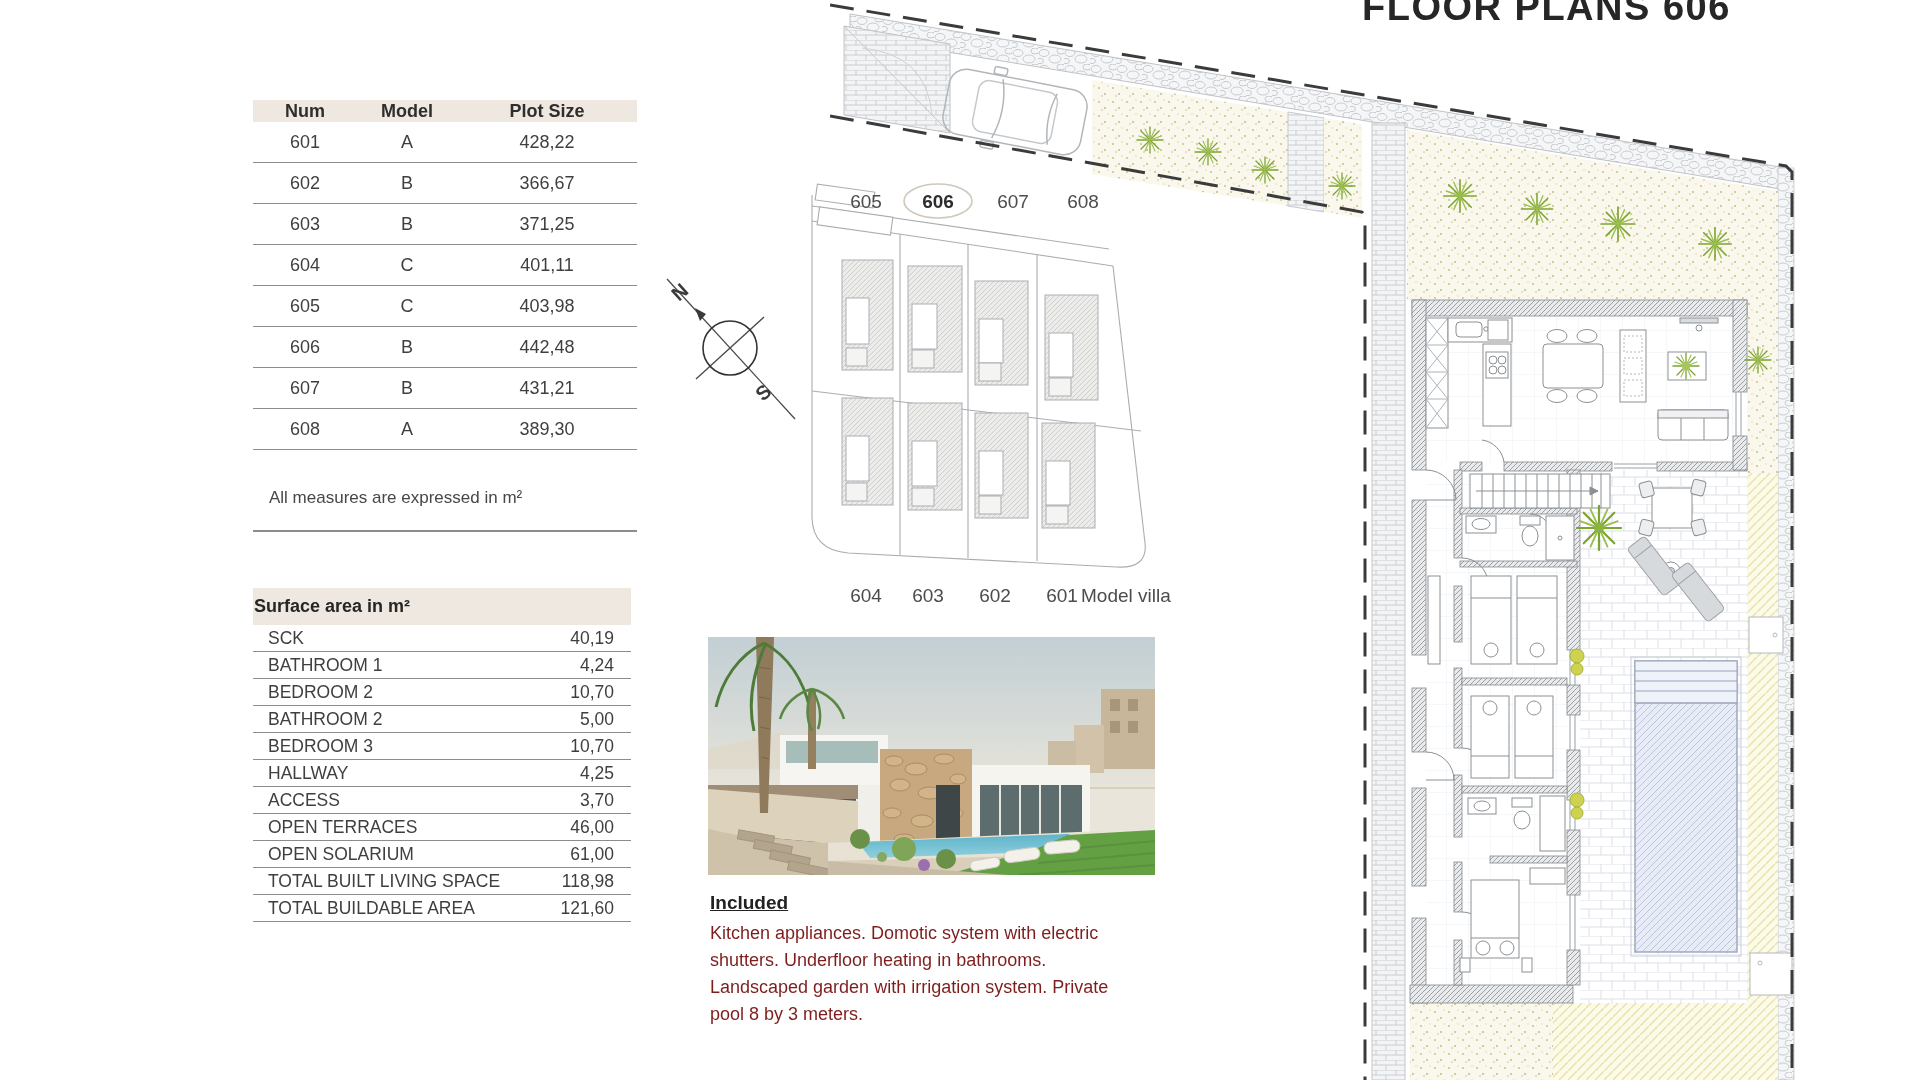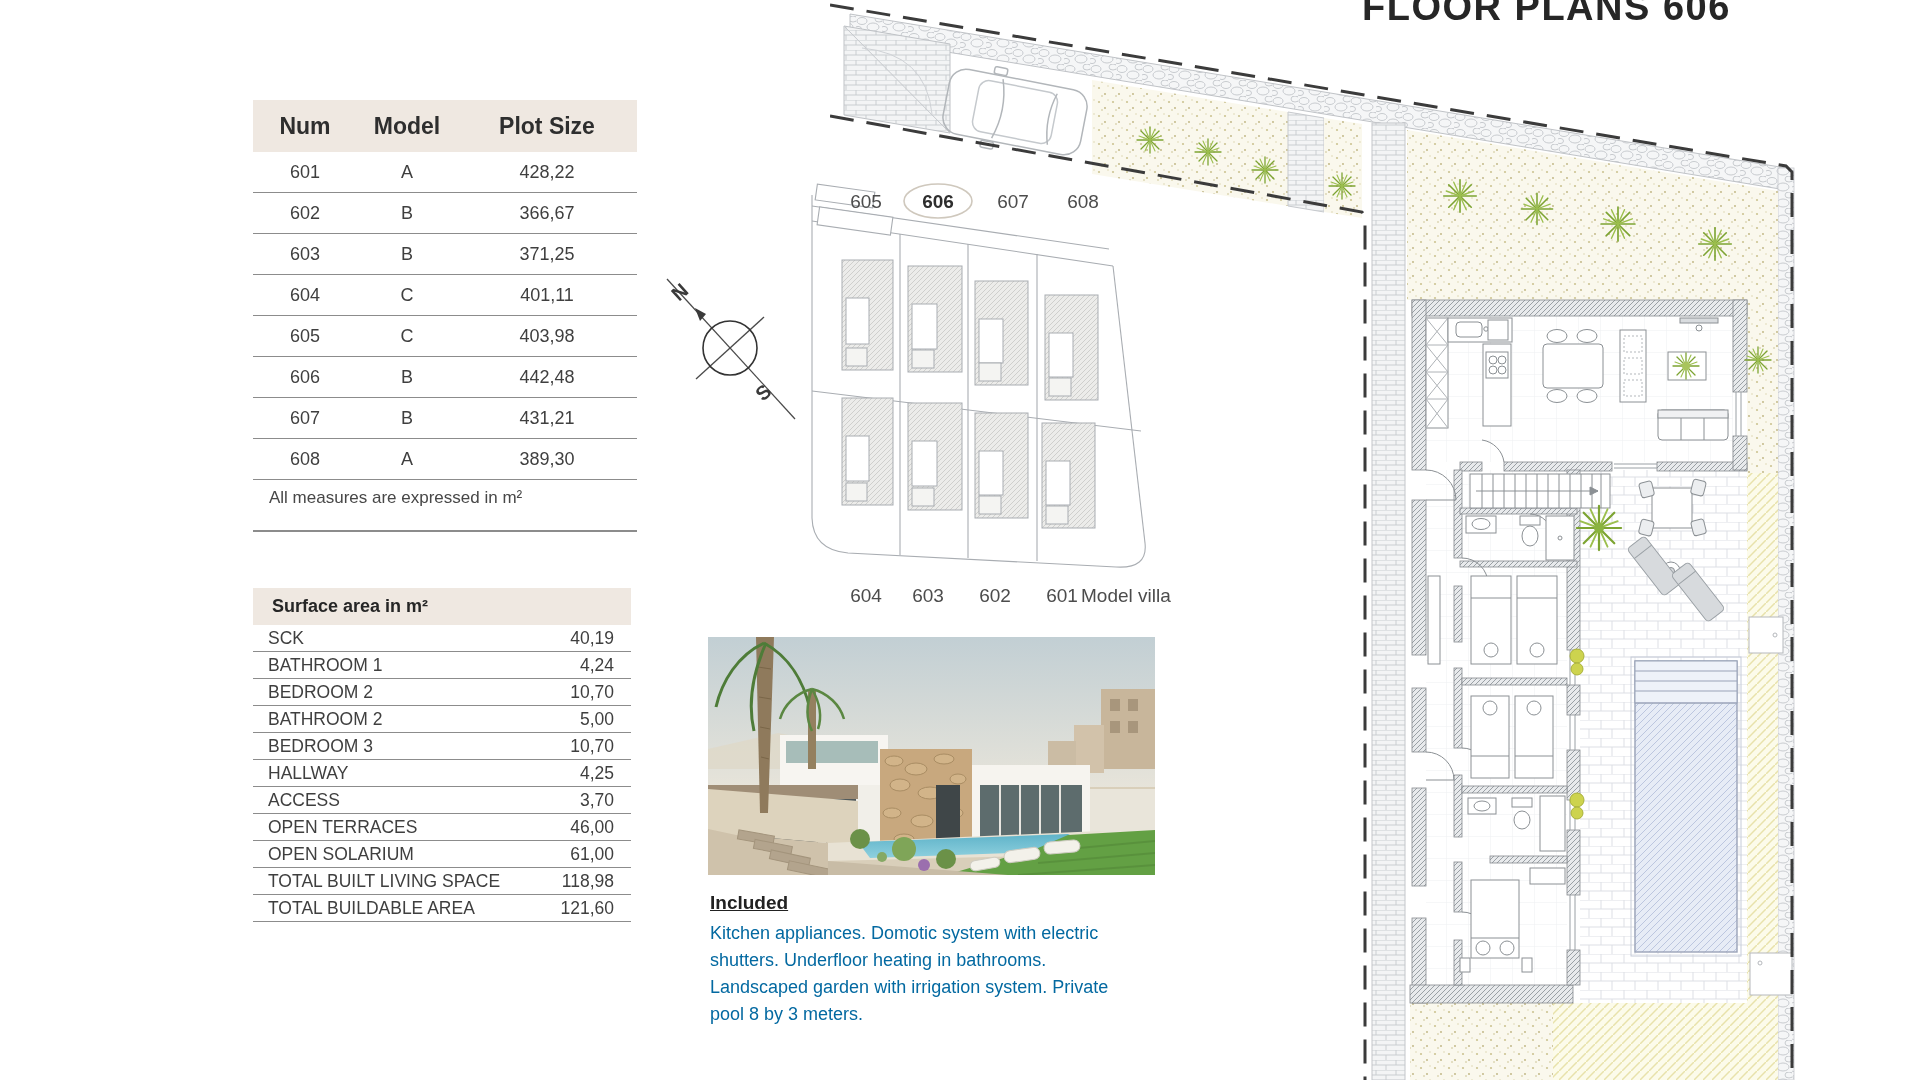--- a/index.html
+++ b/index.html
@@ -2,35 +2,35 @@
 <html><head>
 <meta charset="utf-8">
 <style>
   html,body{margin:0;padding:0;background:#fff;}
   *{box-sizing:border-box;font-family:"Liberation Sans", sans-serif;}
   .page{position:relative;width:1920px;height:1080px;background:#fff;overflow:hidden;}
   .abs{position:absolute;}
 
   
   .t1{left:253px;top:100px;width:384px;}
-  .t1-head{display:grid;grid-template-columns:104px 100px 180px;height:52px;align-items:center;background:#efe8e1;font-weight:bold;font-size:23px;color:#2e2e2e;}
+  .t1-head{display:grid;grid-template-columns:104px 100px 180px;height:22px;align-items:center;background:#efe8e1;font-weight:bold;font-size:18px;color:#2e2e2e;}
   .t1-head div{text-align:center;}
   .t1-row{display:grid;grid-template-columns:104px 100px 180px;height:41px;align-items:center;border-bottom:1px solid #8c8c8c;font-size:18px;color:#3f3f3f;}
   .t1-row div{text-align:center;}
   .c3{}
   .note{left:253px;top:488px;width:384px;font-size:17px;color:#474747;padding-left:16px;}
   .rule{left:253px;top:530px;width:384px;height:2px;background:#8c8c8c;}
 
   .t2{left:253px;top:588px;width:378px;}
-  .t2-head{height:37px;background:#efe8e1;font-weight:bold;font-size:18px;color:#262626;display:flex;align-items:center;padding-left:19px;}
+  .t2-head{height:37px;background:#efe8e1;font-weight:bold;font-size:18px;color:#262626;display:flex;align-items:center;padding-left:1px;}
   .t2-row{display:flex;justify-content:space-between;align-items:center;height:27px;border-bottom:1px solid #8c8c8c;font-size:17.5px;color:#3f3f3f;padding:0 17px 0 15px;}
 
   
   .included-h{left:710px;top:892px;font-size:19px;font-weight:bold;color:#222;text-decoration:underline;}
-  .included-b{left:710px;top:920px;width:428px;font-size:18px;line-height:27px;color:#0369a1;}
+  .included-b{left:710px;top:920px;width:428px;font-size:18px;line-height:27px;color:#7f1d1d;}
 
   
   .title{left:1362px;top:-14px;width:330px;font-size:38px;font-weight:600;letter-spacing:1.5px;color:#262626;white-space:nowrap;}
 
   svg text{font-family:"Liberation Sans", sans-serif;}
 </style>
 </head>
 <body>
 
 <div class="page">

